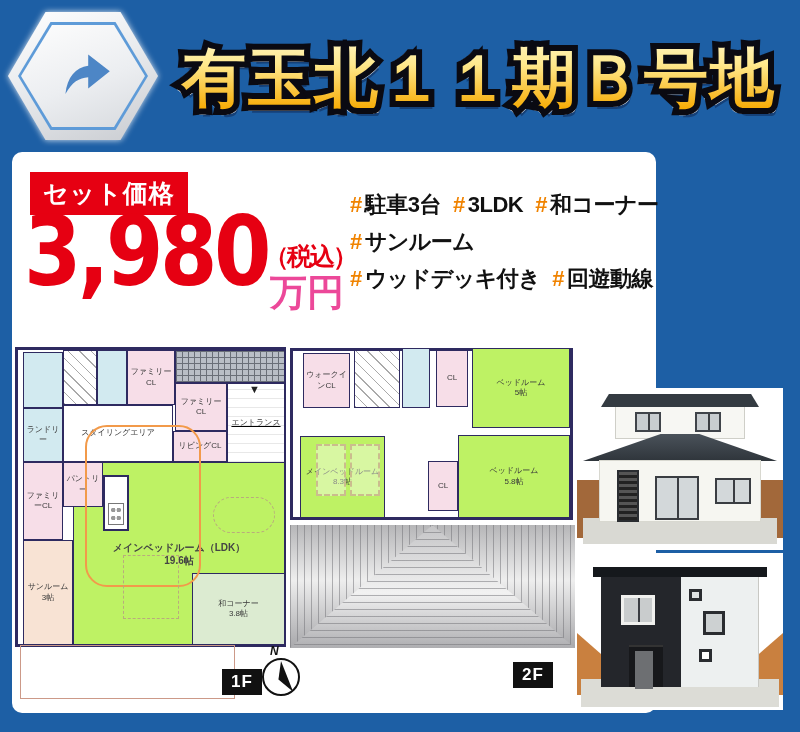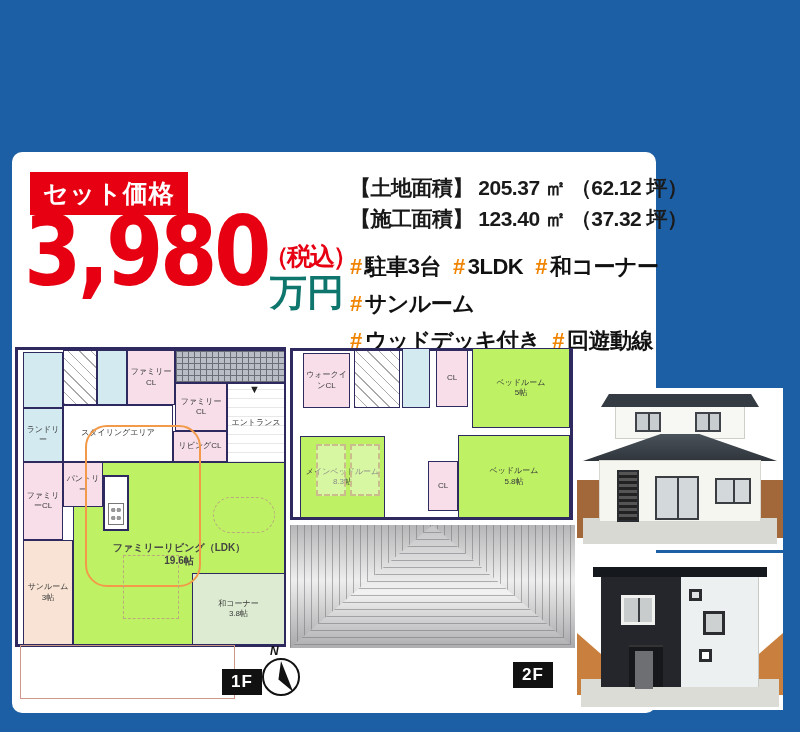--- a/index.html
+++ b/index.html
@@ -29,21 +29,21 @@
   
   .panel { position:absolute; left:12px; top:152px; width:644px; height:561px; background:#ffffff; border-radius:10px; }
 
   .price-badge { position:absolute; left:18px; top:20px; background:#e60012; color:#fff;
                  font-size:25px; font-weight:bold; padding:5px 13px; letter-spacing:1px; }
   .set-label { position:absolute; left:170px; top:18px; color:#e60012; font-size:31px; font-weight:900; letter-spacing:1px; }
   .amount { position:absolute; left:12px; top:50px; color:#e60012; font-size:96px; font-weight:800;
             letter-spacing:-4px; line-height:1.05; transform:scaleX(.86); transform-origin:left top;
             font-family:"DejaVu Sans","Liberation Sans",sans-serif; }
   .tax  { position:absolute; left:252px; top:88px;  color:#e60012; font-size:25px; font-weight:bold; letter-spacing:-2px; }
-  .unit { position:absolute; left:258px; top:116px; color:#0f766e; font-size:37px; font-weight:900; }
+  .unit { position:absolute; left:258px; top:116px; color:#ec4899; font-size:37px; font-weight:900; }
 
   .details { position:absolute; left:338px; top:20px; width:430px; }
   .area-line { font-size:21px; font-weight:bold; color:#1a1a1a; line-height:31px; letter-spacing:-.5px; }
   .hash-lines { margin-top:14px; }
   .hash-line { font-size:22px; font-weight:bold; color:#111; line-height:37px; letter-spacing:-.5px; }
   .tag { margin-right:12px; white-space:nowrap; }
   .hash { color:#f08300; margin-right:3px; }
 
   
   .plan { position:absolute; }
@@ -57,21 +57,21 @@
   .room-ldk .room-label { font-size:10px; font-weight:bold; color:#444; }
   .bg-pink  { background:#f7dee8; }
   .bg-blue  { background:#d2eaf0; }
   .bg-cream { background:#bef264; }
   .bg-green { background:#dcebd1; }
   .bg-peach { background:#f8e3d4; }
   .bg-white { background:#ffffff; }
   .bg-diag  { background:repeating-linear-gradient(45deg,#aaa 0 1px,#fff 1px 8px); }
   .bg-hatch { background:repeating-linear-gradient(0deg,#6a6f78 0 1px,transparent 1px 6px),
                         repeating-linear-gradient(90deg,#6a6f78 0 1px,#b9bec6 1px 6px); }
-  .bg-entry { background:repeating-linear-gradient(0deg,#e8e8e8 0 1px,#fff 1px 9px); }
+  .bg-entry { background:repeating-linear-gradient(0deg,#e8e8e8 0 1px,#fff 1px 9px);text-decoration:underline; }
   .bg-deck  { background:repeating-linear-gradient(90deg,#e9c6a6 0 2px,#f7decа 2px 13px),#f7deca; border-color:#c98; }
 
   .kitchen { position:absolute; left:88px; top:128px; width:26px; height:56px; background:#fff; border:2px solid #2e2a60; }
   .stove { position:absolute; left:3px; top:26px; width:16px; height:22px; border:1px solid #777;
            background:radial-gradient(circle at 30% 30%,#999 2px,transparent 2.5px),
                       radial-gradient(circle at 70% 30%,#999 2px,transparent 2.5px),
                       radial-gradient(circle at 30% 70%,#999 2px,transparent 2.5px),
                       radial-gradient(circle at 70% 70%,#999 2px,transparent 2.5px); }
   .loop { position:absolute; left:70px; top:78px; width:116px; height:162px; border:2px solid #f29a4a; border-radius:22px; }
   .dining { position:absolute; left:108px; top:208px; width:56px; height:64px; border:1px dashed #b9ab7d; }
@@ -129,33 +129,43 @@
   .h2-door-in { position:absolute; left:6px; top:4px; width:18px; height:38px; background:#6d6f72; }
   .h2-sw1 { left:112px; top:36px; width:13px; height:12px; background:#dfe2e2; border:3px solid #2a2c30; }
   .h2-sw2 { left:126px; top:58px; width:22px; height:24px; background:#cdd1d2; border:3px solid #2a2c30; }
   .h2-sw3 { left:122px; top:96px; width:13px; height:13px; background:#fff; border:3px solid #2a2c30; }
 </style>
 </head>
 <body>
 
 <div class="page">
 
+  <div class="header">
+    <div class="hexlogo">
+      <div class="hex hex-outer"></div>
+      <div class="hex hex-ring"></div>
+      <div class="hex hex-inner"></div>
+      <svg class="share-arrow" viewBox="0 0 100 100">
+        <path d="M57 14 L57 33 C36 36 22 52 19 80 C30 60 42 53 57 52 L57 71 L93 42 Z" fill="#4d86c6"></path>
+      </svg>
+    </div>
+    <div class="title-wrap">
+      <span class="title-layer title-back">有玉北１１期Ｂ号地</span>
+      <span class="title-layer title-front">有玉北１１期Ｂ号地</span>
+    </div>
+  </div>
 
   <div class="panel">
 
     <span class="price-badge">セット価格</span>
     <div class="amount">3,980</div>
     <div class="tax">（税込）</div>
     <div class="unit">万円</div>
 
     <div class="details">
-      <div id="area-lines">
-          <div class="area-line">【土地面積】 205.37 ㎡ （62.12 坪）</div>
-          <div class="area-line">【施工面積】 123.40 ㎡ （37.32 坪）</div>
-        </div>
       <div id="hashtag-lines" class="hash-lines">
           <div class="hash-line"><span class="tag"><span class="hash">#</span><span>駐車3台</span></span><span class="tag"><span class="hash">#</span><span>3LDK</span></span><span class="tag"><span class="hash">#</span><span>和コーナー</span></span><span class="tag"><span class="hash">#</span><span>サンルーム</span></span></div>
           <div class="hash-line"><span class="tag"><span class="hash">#</span><span>ウッドデッキ付き</span></span><span class="tag"><span class="hash">#</span><span>回遊動線</span></span></div>
         </div>
     </div>
 
     <div class="plan plan1f">
       <div class="plan-base p1-base"></div>
       <div id="rooms-1f">
           <div class="room bg-blue" style="left: 8px; top: 5px; width: 40px; height: 56px;"></div>
@@ -177,21 +187,21 @@
           <div class="room bg-entry" style="left: 212px; top: 36px; width: 58px; height: 80px;">
             <span class="room-label">エントランス</span>
           </div>
           <div class="room bg-pink" style="left: 158px; top: 84px; width: 54px; height: 31px;">
             <span class="room-label">リビングCL</span>
           </div>
           <div class="room bg-white" style="left: 48px; top: 58px; width: 110px; height: 57px;">
             <span class="room-label">スタイリングエリア</span>
           </div>
           <div class="room bg-cream room-ldk" style="left: 58px; top: 115px; width: 212px; height: 183px;">
-            <span class="room-label">ファミリーリビング（LDK）
+            <span class="room-label">メインベッドルーム（LDK）
 19.6帖</span>
           </div>
           <div class="room bg-pink" style="left: 48px; top: 115px; width: 40px; height: 45px;">
             <span class="room-label">パントリー</span>
           </div>
           <div class="room bg-peach" style="left: 8px; top: 193px; width: 50px; height: 105px;">
             <span class="room-label">サンルーム
 3帖</span>
           </div>
           <div class="room bg-green" style="left: 177px; top: 226px; width: 93px; height: 72px;">

